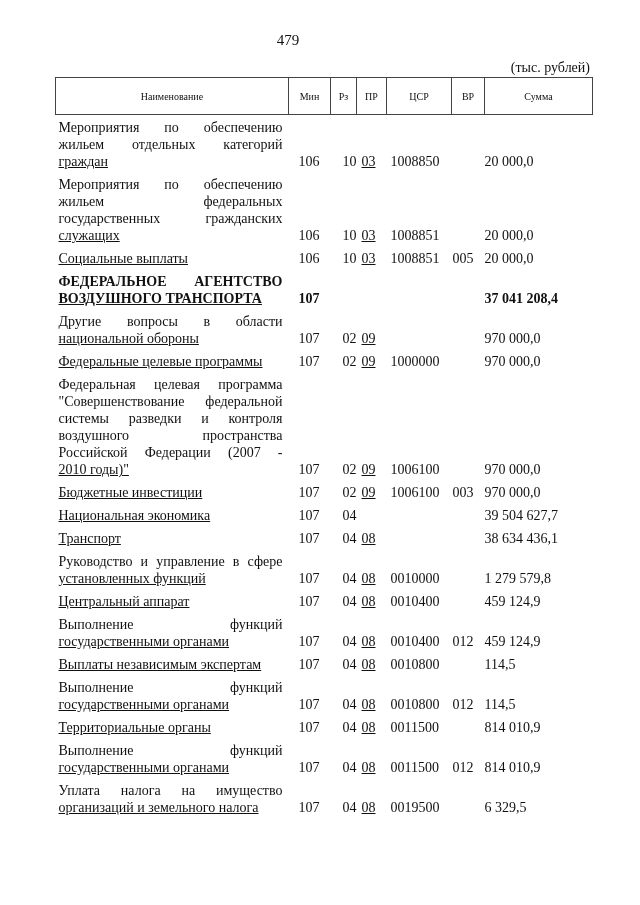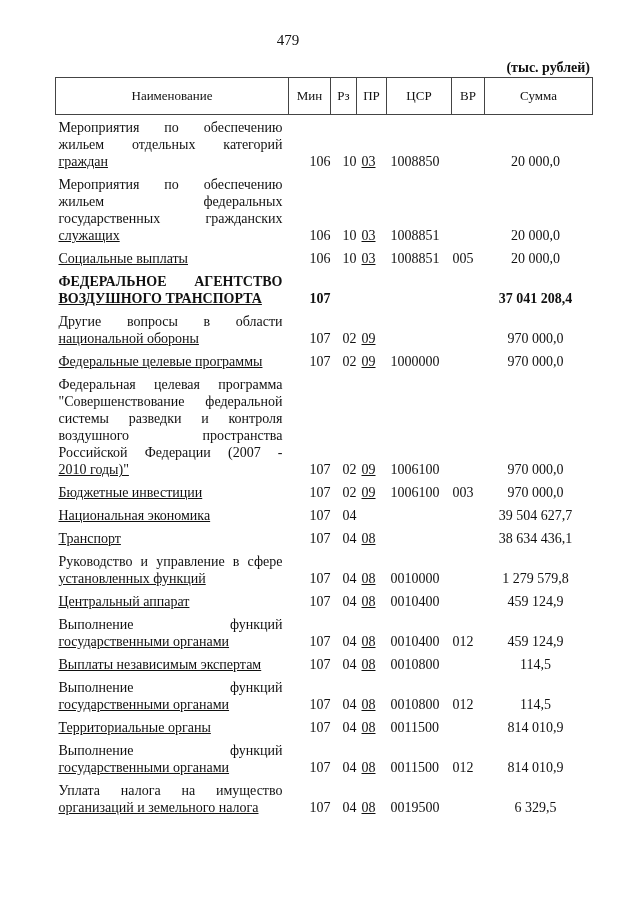--- a/index.html
+++ b/index.html
@@ -6,51 +6,51 @@
   body {
     width: 640px; height: 905px; position: relative; overflow: hidden;
     font-family: "Liberation Serif", "DejaVu Serif", serif;
     color: #111; font-size: 14px;
   }
   .page-number {
     position: absolute; top: 32px; left: 0; width: 576px;
     text-align: center; font-size: 15px;
   }
   .units {
-    position: absolute; top: 60px; right: 50px; font-size: 14px; font-weight: bold;
+    position: absolute; top: 60px; right: 50px; font-size: 14px;
   }
   table.budget {
     position: absolute; top: 77px; left: 55px; width: 537px;
     border-collapse: collapse; table-layout: fixed;
   }
   table.budget col.c-name { width: 233px; }
   table.budget col.c-min  { width: 42px; }
   table.budget col.c-rz   { width: 26px; }
   table.budget col.c-pr   { width: 30px; }
   table.budget col.c-csr  { width: 65px; }
   table.budget col.c-vr   { width: 33px; }
   table.budget col.c-sum  { width: 108px; }
   thead th {
-    border: 1px solid #444; font-weight: normal; font-size: 13px;
+    border: 1px solid #444; font-weight: normal; font-size: 10px;
     height: 36px; padding: 0; text-align: center; vertical-align: middle;
   }
   tbody td {
     padding: 0; vertical-align: bottom; font-size: 14px; line-height: 17px;
   }
   tbody tr td { padding-top: 4px; padding-bottom: 2px; }
   td.name { text-align: justify; text-align-last: left; padding-left: 3px; padding-right: 6px; }
   td.name .line { display: block; text-align: justify; text-align-last: justify; }
   td.name .line.last { text-align-last: left; text-decoration: underline; }
   td.code { text-align: left; padding-left: 10px; }
-  td.code.min { padding-left: 10px; text-align: right; }
+  td.code.min { padding-left: 10px; }
   td.code.rz { padding-left: 0px; text-align: right; }
   td.code.pr { padding-left: 5px; text-decoration: underline; }
   td.code.csr { padding-left: 4px; }
   td.code.vr { padding-left: 1px; }
-  td.sum { text-align: center; padding-right: 6px; margin-top: 20px; }
+  td.sum { text-align: left; padding-right: 6px; margin-top: 20px; }
   tr.bold td { font-weight: bold; }
 </style>
 </head>
 <body>
 
 <div class="page-number">479</div>
 <div class="units">(тыс. рублей)</div>
 
 <table class="budget">
   <colgroup>

